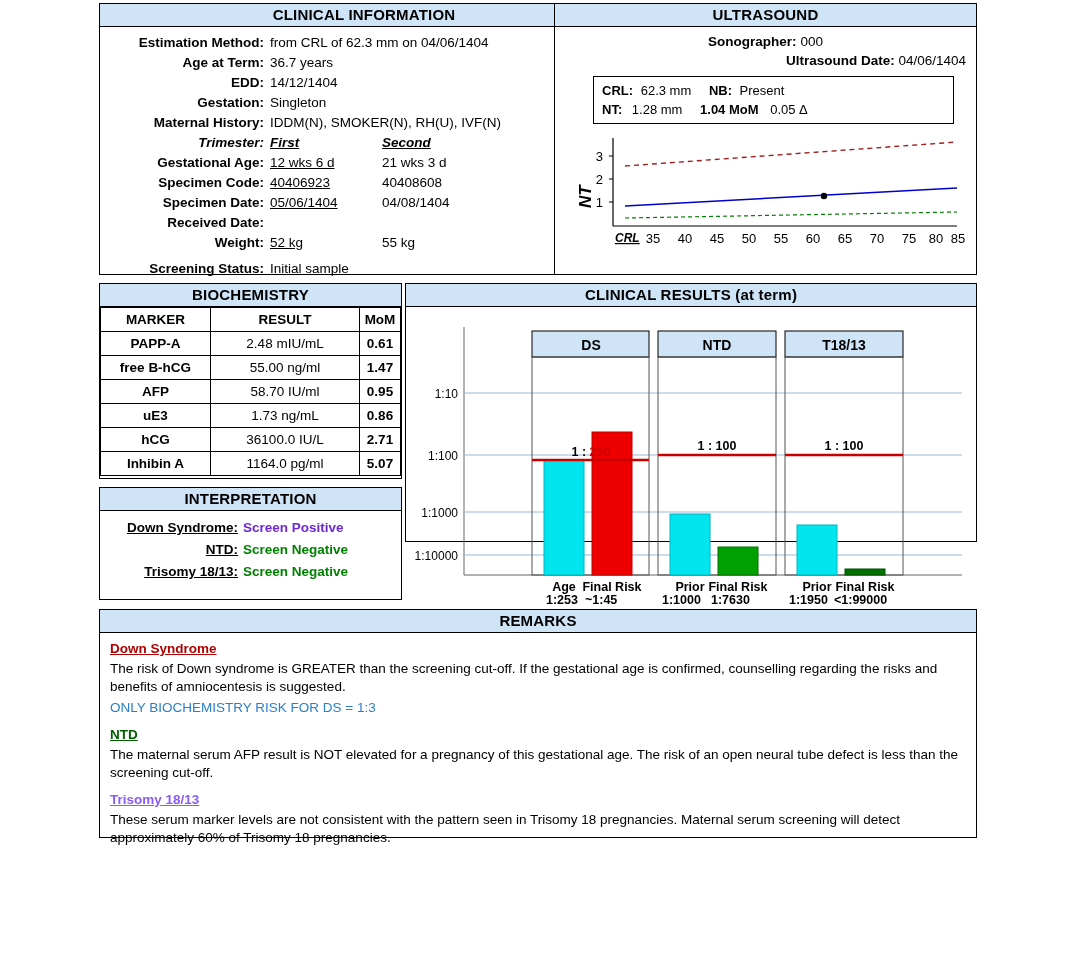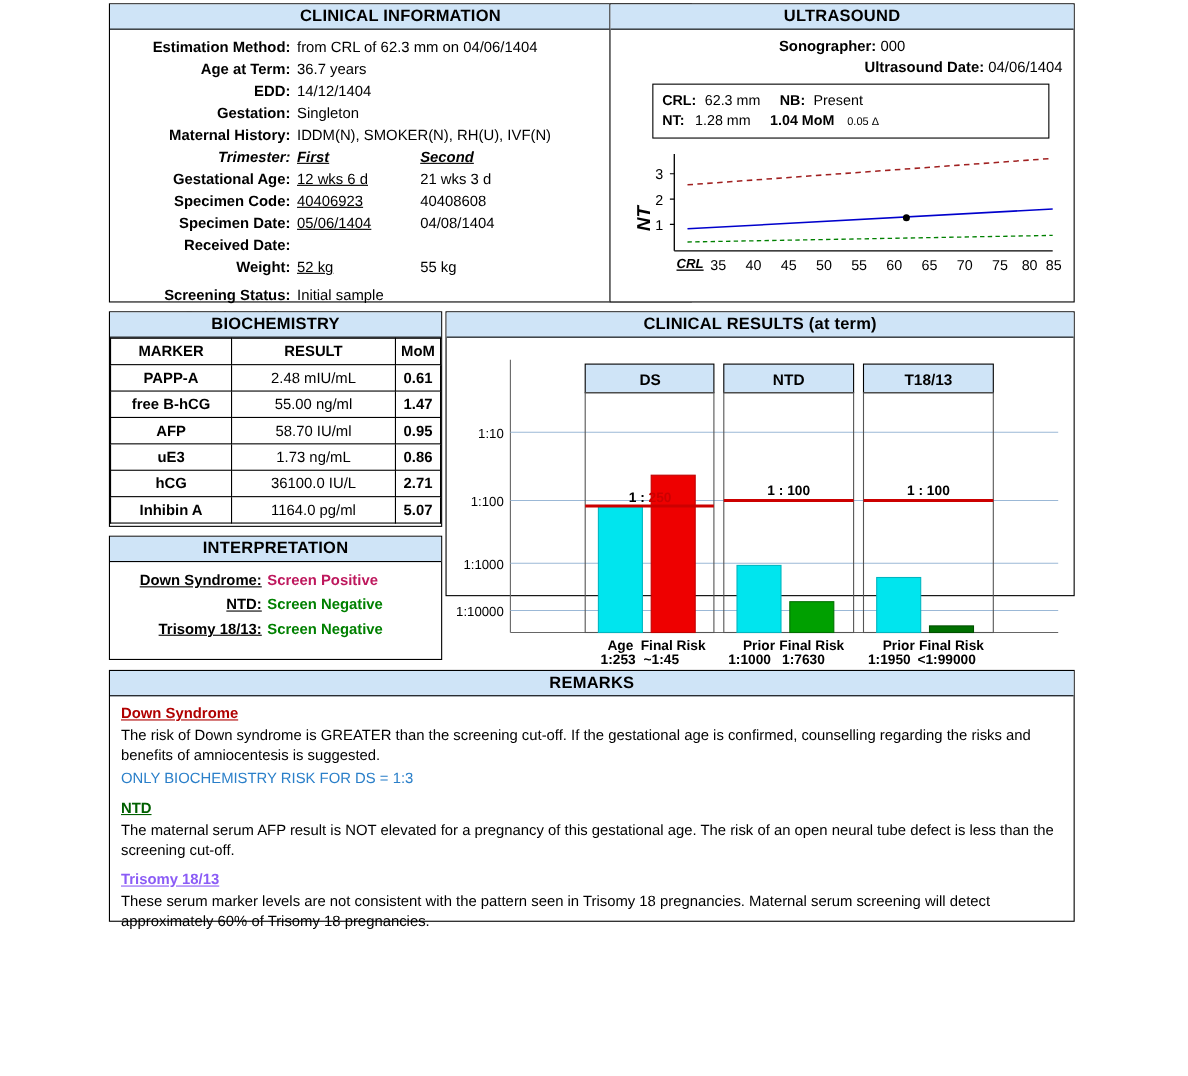--- a/index.html
+++ b/index.html
@@ -87,21 +87,21 @@
   .us-sono { text-align: center; }
   .us-date { text-align: right; }
   .us-box {
     border: 1px solid #000000;
     margin: 6px 12px 0 28px;
     padding: 4px 8px;
     font-size: 13px;
     line-height: 19px;
   }
   .us-box .k { font-weight: bold; }
-  .us-box .small { font-size: 10px; }
+  .us-box .small { font-size: 13px; }
   .us-graph {
     position: relative;
     margin-top: 6px;
     height: 120px;
   }
   .us-graph svg { display: block; }
 
   
   #biochem {
     left: 99px; top: 283px; width: 303px; height: 196px;
@@ -134,21 +134,21 @@
     display: flex;
     justify-content: flex-end;
     line-height: 22px;
   }
   .interp-label {
     font-weight: bold;
     text-decoration: underline;
     padding-right: 5px;
   }
   .interp-val { font-weight: bold; width: 150px; text-align: left; }
-  .pos { color: #be185d; }
+  .pos { color: #6d28d9; }
   .neg { color: #008000; }
 
   
   #clinical-results {
     left: 405px; top: 283px; width: 572px; height: 259px;
   }
   .cr-body { position: relative; height: 292px; }
 
   
   #remarks {

